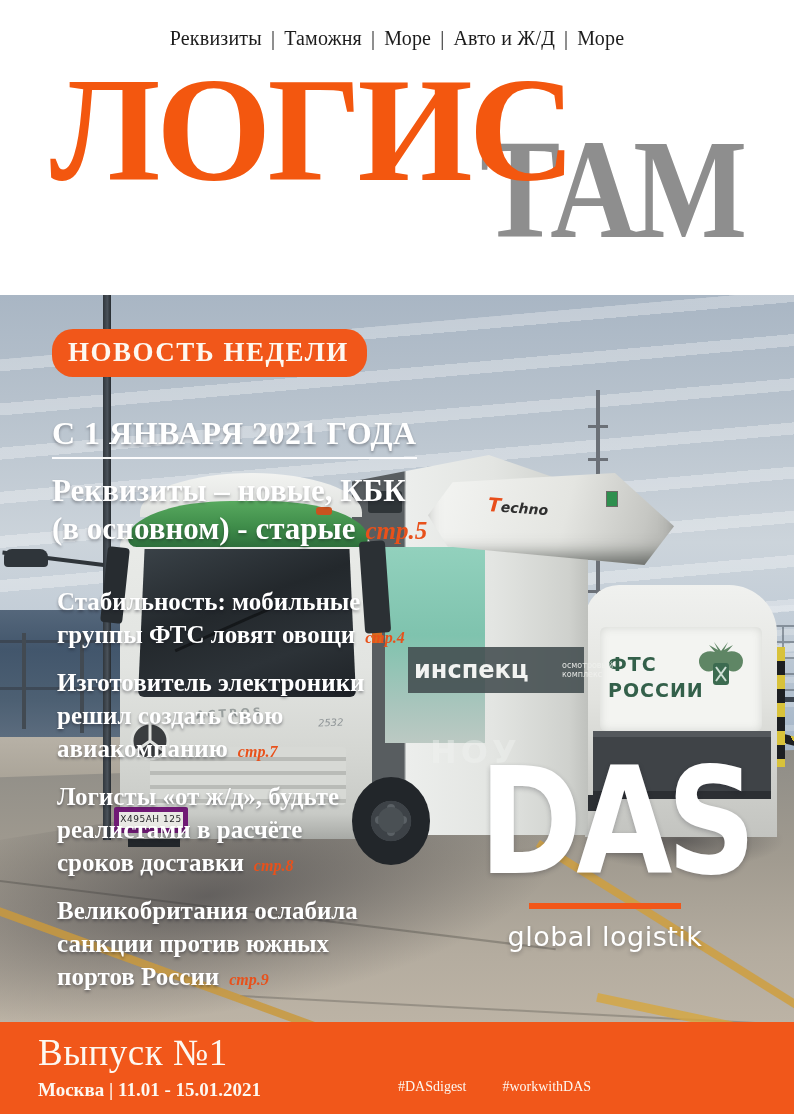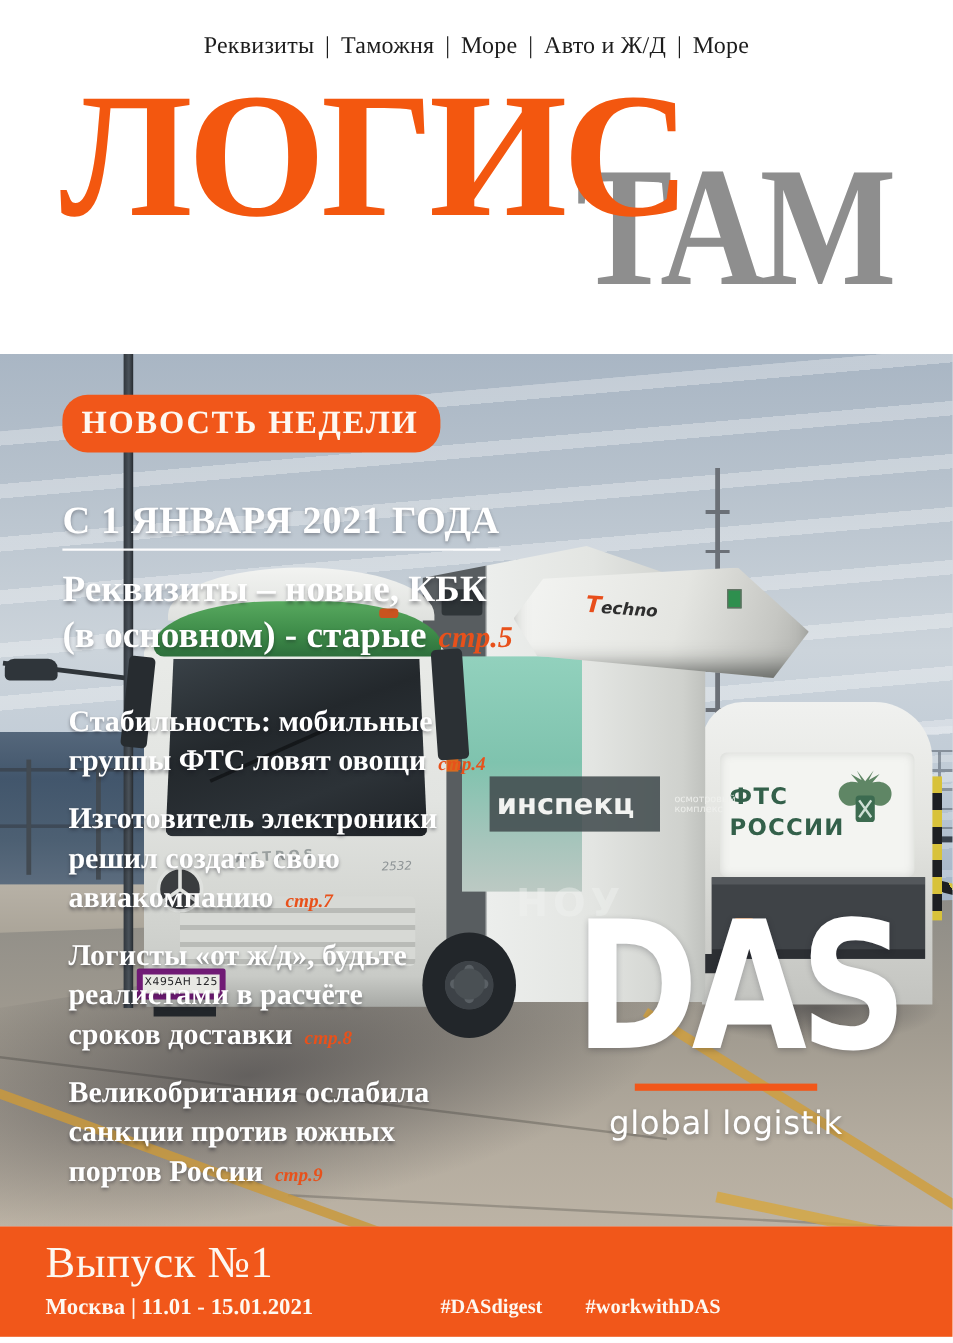--- a/index.html
+++ b/index.html
@@ -95,21 +95,21 @@
   .techno::first-letter{color:#e84e1b;font-size:19px;}
   .boom-light{left:178px;top:18px;width:10px;height:14px;background:#2e8f4e;border:1px solid #6a6a66;}
 
   
   .cargo{left:352px;top:160px;width:236px;height:380px;z-index:2;
        background:linear-gradient(90deg,#585d60 0%,#585d60 22%,#eceeec 23%,#e3e5e2 60%,#cfd1cd 92%,#bfc1bd 100%);
        clip-path:polygon(0 7%,58% 0,100% 9%,100% 100%,0 100%);}
   .teal{left:385px;top:252px;width:100px;height:196px;z-index:2;
        background:linear-gradient(180deg,#92d1bd 0%,#7fc3ae 45%,#a8c5bc 80%,#bcc9c3 100%);}
   .cargo-vent{left:368px;top:196px;width:34px;height:22px;z-index:3;background:#2f3538;border-radius:3px;}
-  .label-band{left:408px;top:352px;width:142px;height:46px;z-index:3;background:rgba(66,76,78,.88);
+  .label-band{left:408px;top:352px;width:176px;height:46px;z-index:3;background:rgba(66,76,78,.88);
        display:flex;align-items:center;padding-left:6px;box-sizing:border-box;}
   .insp{font-family:"DejaVu Sans",sans-serif;font-weight:700;font-size:24px;color:#f2f3f1;position:static;}
   .insp-small{left:562px;top:366px;z-index:3;font-family:"DejaVu Sans",sans-serif;font-size:8px;
        color:#f0f1ee;opacity:.9;width:60px;line-height:9px;}
   .ghost-text{left:430px;top:438px;z-index:3;font-family:"DejaVu Sans",sans-serif;font-weight:700;
        font-size:32px;color:rgba(240,242,240,.45);letter-spacing:4px;}
   .hazard{left:370px;top:336px;width:12px;height:12px;z-index:3;background:#d86a1f;}
 
   
   .cab-roof{left:140px;top:178px;width:222px;height:44px;z-index:4;background:linear-gradient(180deg,#f2f3f1,#dfe1de);
@@ -167,21 +167,21 @@
   .das-word{position:static;font-size:148px;font-weight:700;line-height:.88;letter-spacing:-7px;
        transform:scaleX(.84);transform-origin:center top;text-shadow:0 2px 6px rgba(20,20,30,.25);}
   .das-rule{position:static;width:152px;height:6px;background:#F1571A;margin:16px auto 12px auto;}
   .das-tagline{position:static;font-size:27px;letter-spacing:.5px;font-weight:400;
        text-shadow:0 2px 4px rgba(20,20,30,.3);}
 
   
   .issue-bar{position:absolute;left:0;top:1022px;width:794px;height:92px;background:#F1571A;color:#fdf8f1;}
   .issue-title{position:absolute;left:38px;top:9px;font-size:37px;letter-spacing:.5px;}
   .city-dates{position:absolute;left:38px;top:57px;font-size:19px;font-weight:700;}
-  .hashtags{position:absolute;left:367px;top:57px;font-size:17px;font-weight:700;}
+  .hashtags{position:absolute;left:398px;top:57px;font-size:14px;font-weight:400;}
   .hashtags span{margin-right:36px;}
 </style>
 </head>
 <body>
 
 <div class="page">
 
   <nav class="catnav">
     <span>Реквизиты</span><span class="sep">|</span><span>Таможня</span><span class="sep">|</span><span>Море</span><span class="sep">|</span><span>Авто и Ж/Д</span><span class="sep">|</span><span>Море</span>
   </nav>

